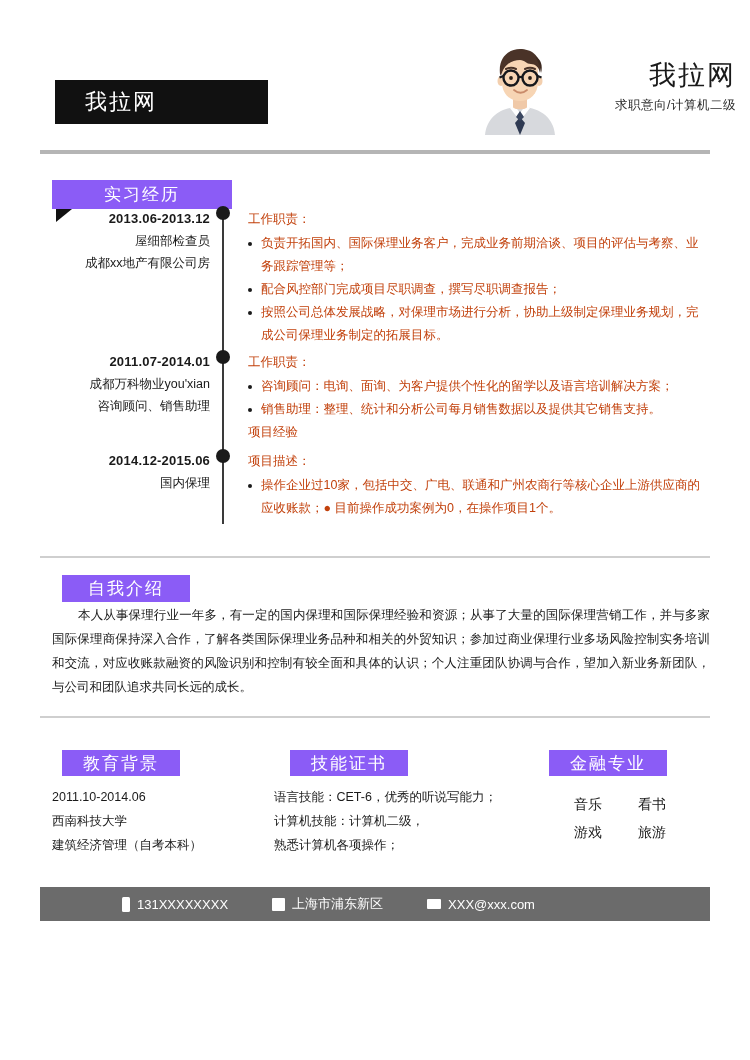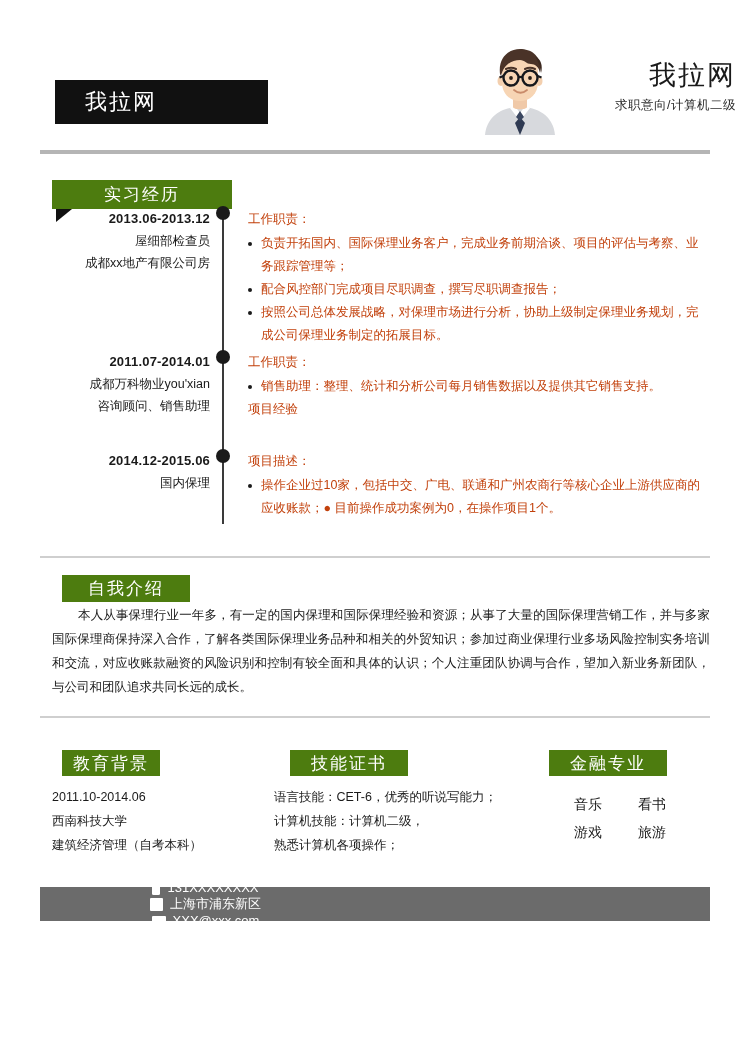--- a/index.html
+++ b/index.html
@@ -93,21 +93,21 @@
     position: absolute;
     left: 40px;
     width: 670px;
     height: 2px;
     background: #cfcfcf;
   }
 
   
   .sec-tab {
     position: absolute;
-    background: #4d7c0f;
+    background: #8b5cf6;
     color: #ffffff;
     display: flex;
     align-items: center;
     justify-content: center;
     font-size: 17px;
     letter-spacing: 2px;
     white-space: nowrap;
   }
   .sec-tab.with-tail::after {
     content: "";
@@ -219,23 +219,21 @@
     width: 670px;
     height: 34px;
     background: #6b6b6b;
     display: flex;
     align-items: center;
     color: #ffffff;
     font-size: 13px;
   }
   .footer-inner {
     display: flex;
-    align-items: center;
-    margin-left: 110px;
-    flex-direction: column;
+    margin-left: 82px;
   }
   .contact {
     display: flex;
     align-items: center;
     margin-right: 44px;
     white-space: nowrap;
   }
   .contact .glyph {
     display: inline-block;
     margin-right: 7px;
@@ -338,20 +336,21 @@
 
   <div class="tl-dot" style="top:350px;"></div>
   <div class="exp-left" style="top:351px;">
     <div class="d">2011.07-2014.01</div>
     <div>成都万科物业you'xian</div>
     <div>咨询顾问、销售助理</div>
   </div>
   <div class="exp-right" style="top:351px;">
     <p class="lead">工作职责：</p>
     <ul>
+      <li>咨询顾问：电询、面询、为客户提供个性化的留学以及语言培训解决方案；</li>
       <li>销售助理：整理、统计和分析公司每月销售数据以及提供其它销售支持。</li>
     </ul>
     <p class="plain">项目经验</p>
   </div>
 
   <div class="tl-dot" style="top:449px;"></div>
   <div class="exp-left" style="top:450px;">
     <div class="d">2014.12-2015.06</div>
     <div>国内保理</div>
   </div>
@@ -365,21 +364,21 @@
   <div class="rule-thin" style="top:556px;"></div>
 
   <div class="sec-tab" style="left:62px; top:575px; width:128px; height:27px;">
     <span>自我介绍</span>
   </div>
 
   <div class="intro-body">本人从事保理行业一年多，有一定的国内保理和国际保理经验和资源；从事了大量的国际保理营销工作，并与多家国际保理商保持深入合作，了解各类国际保理业务品种和相关的外贸知识；参加过商业保理行业多场风险控制实务培训和交流，对应收账款融资的风险识别和控制有较全面和具体的认识；个人注重团队协调与合作，望加入新业务新团队，与公司和团队追求共同长远的成长。</div>
 
   <div class="rule-thin" style="top:716px;"></div>
 
-  <div class="sec-tab" style="left:62px; top:750px; width:98px; height:26px;">
+  <div class="sec-tab" style="left:62px; top:750px; width:118px; height:26px;">
     <span>教育背景</span>
   </div>
   <div class="col-body" style="left:52px; top:785px; width:210px;">
     <div>2011.10-2014.06</div>
     <div>西南科技大学</div>
     <div>建筑经济管理（自考本科）</div>
   </div>
 
   <div class="sec-tab" style="left:290px; top:750px; width:118px; height:26px;">
     <span>技能证书</span>

